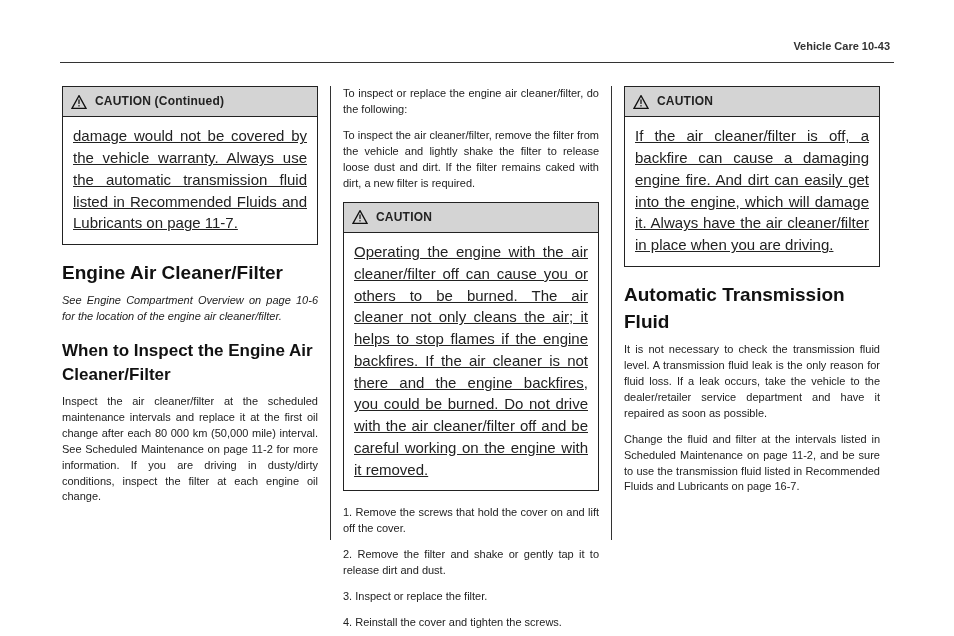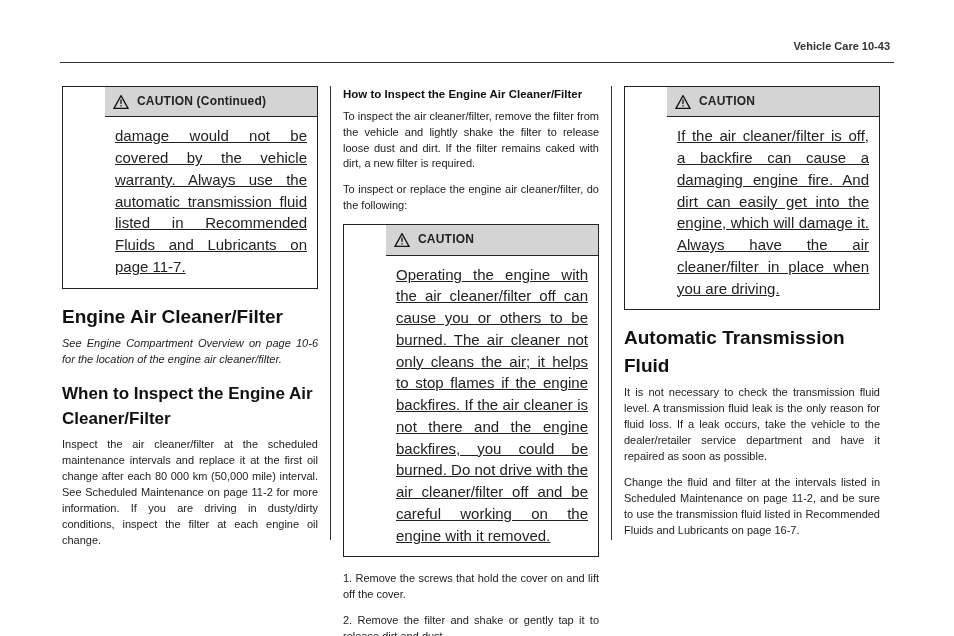--- a/index.html
+++ b/index.html
@@ -54,21 +54,20 @@
     font-size: 19px;
     margin: 14px 0 6px 0;
     color: #111;
   }
   .xref { font-style: italic; }
 
   .caution-box {
     border: 1px solid #222;
     margin: 0 0 14px 0;
     background: #fff;
-    padding-left: 42px;
   }
   .caution-header {
     background: #d4d4d4;
     padding: 6px 8px;
     display: flex;
     align-items: center;
     gap: 8px;
     border-bottom: 1px solid #222;
   }
   .caution-label {
@@ -120,23 +119,22 @@
 
       <div class="heading2">Engine Air Cleaner/Filter</div>
       <p class="para xref">See Engine Compartment Overview on page 10-6 for the location of the engine air cleaner/filter.</p>
       <div class="heading2" style="font-size:17px;">When to Inspect the Engine Air Cleaner/Filter</div>
       <p class="para">Inspect the air cleaner/filter at the scheduled maintenance intervals and replace it at the first oil change after each 80 000 km (50,000 mile) interval. See Scheduled Maintenance on page 11-2 for more information. If you are driving in dusty/dirty conditions, inspect the filter at each engine oil change.</p>
     </div>
 
     <div class="col-divider"></div>
 
     <div class="col">
-      <div class="heading2" style="font-size:11.5px; margin-top:0;">How to Inspect the Engine Air Cleaner/Filter</div>
+      <p class="para">To inspect or replace the engine air cleaner/filter, do the following:</p>
       <p class="para">To inspect the air cleaner/filter, remove the filter from the vehicle and lightly shake the filter to release loose dust and dirt. If the filter remains caked with dirt, a new filter is required.</p>
-      <p class="para">To inspect or replace the engine air cleaner/filter, do the following:</p>
 
       <div class="caution-box">
         <div class="caution-header">
           <svg class="warn-icon" viewBox="0 0 24 22">
             <path d="M12 1 L23 21 L1 21 Z" fill="none" stroke="#111" stroke-width="2"></path>
             <rect x="11" y="7" width="2" height="7" fill="#111"></rect>
             <rect x="11" y="16" width="2" height="2" fill="#111"></rect>
           </svg>
           <span class="caution-label">CAUTION</span>
         </div>

